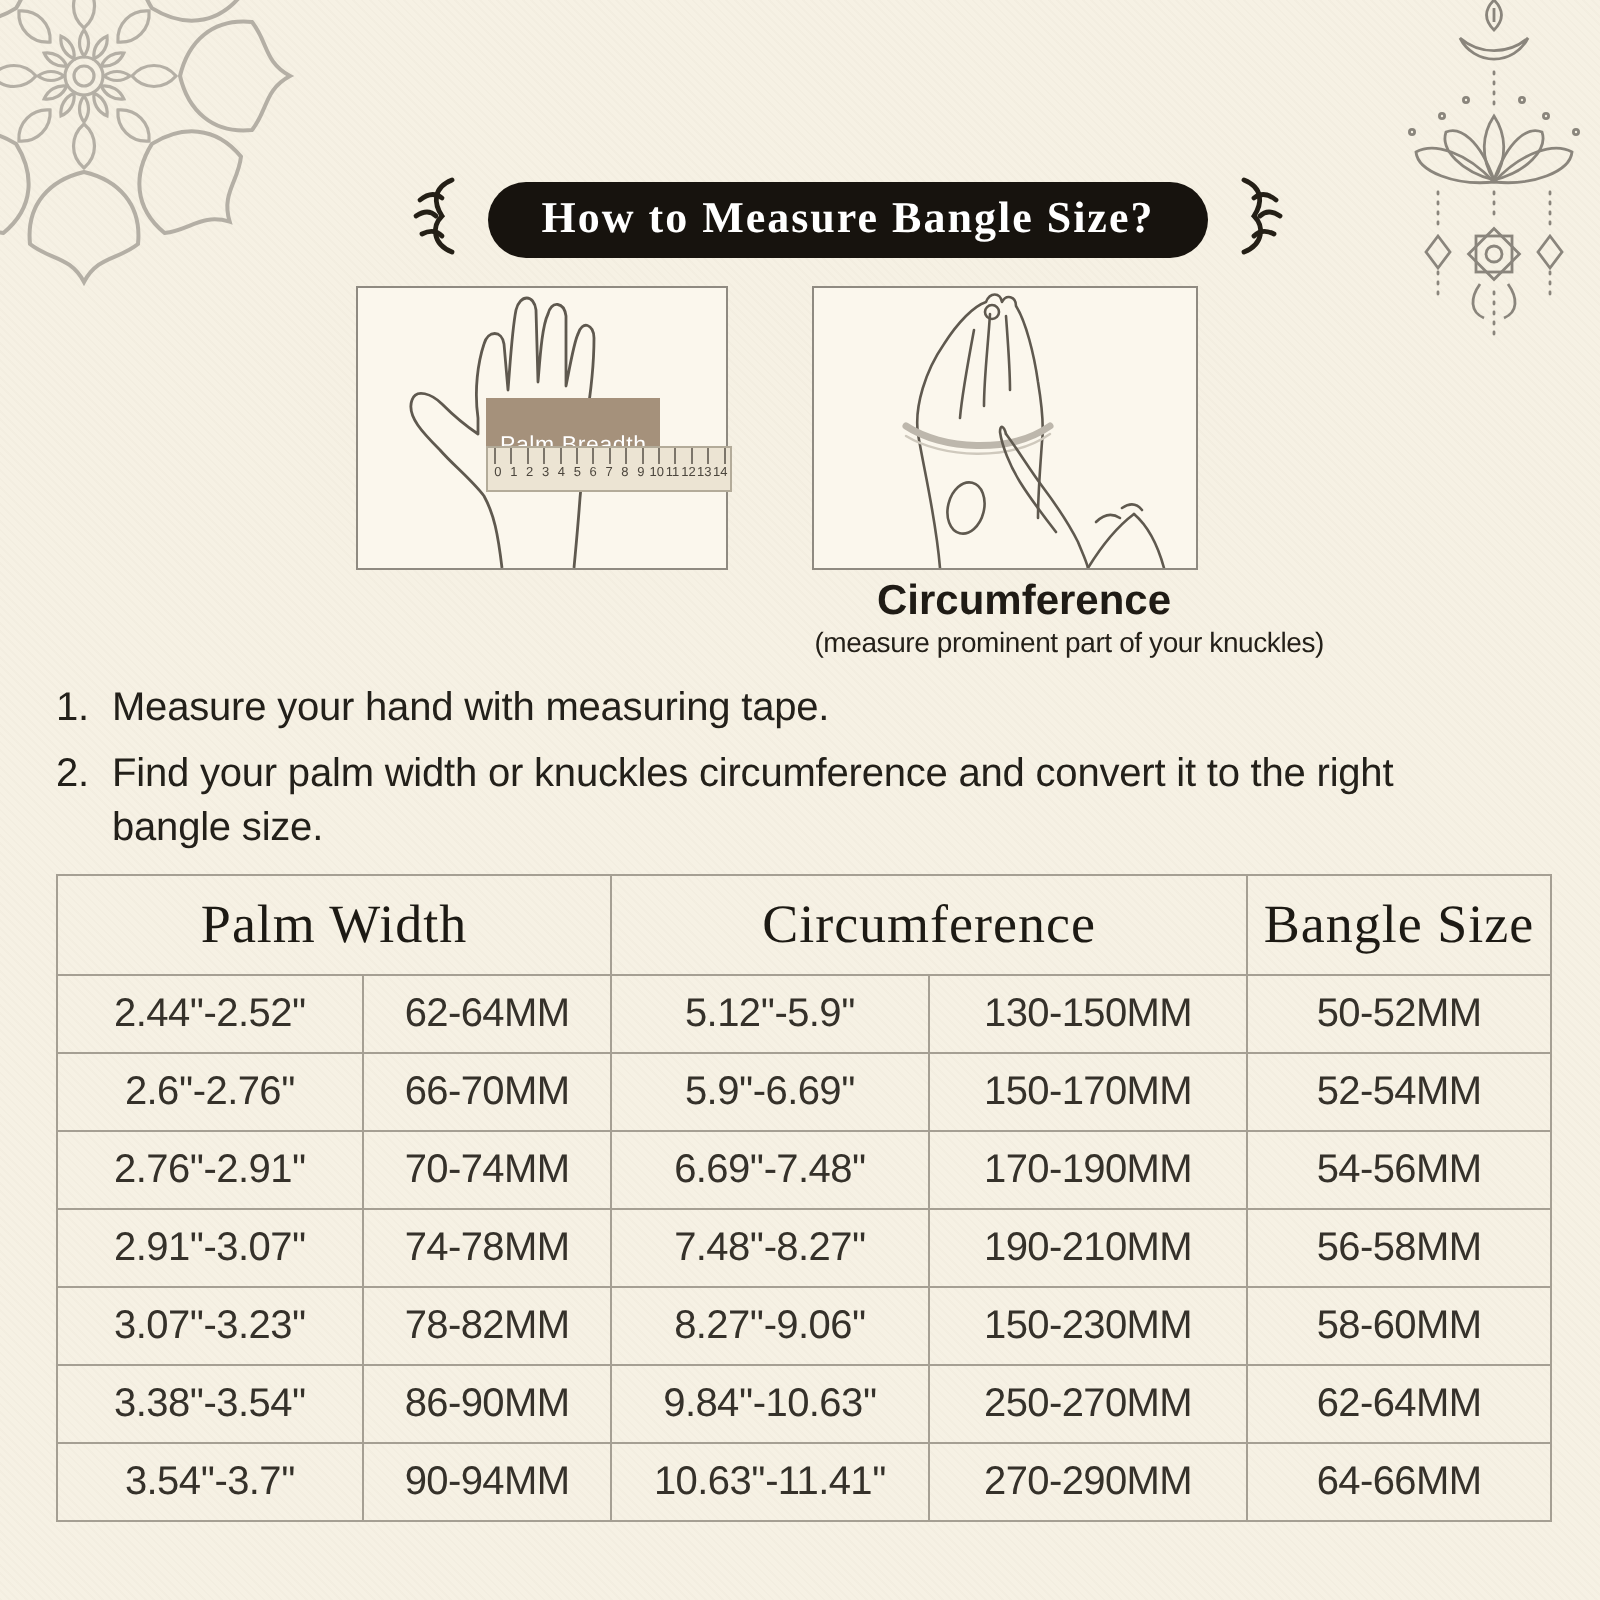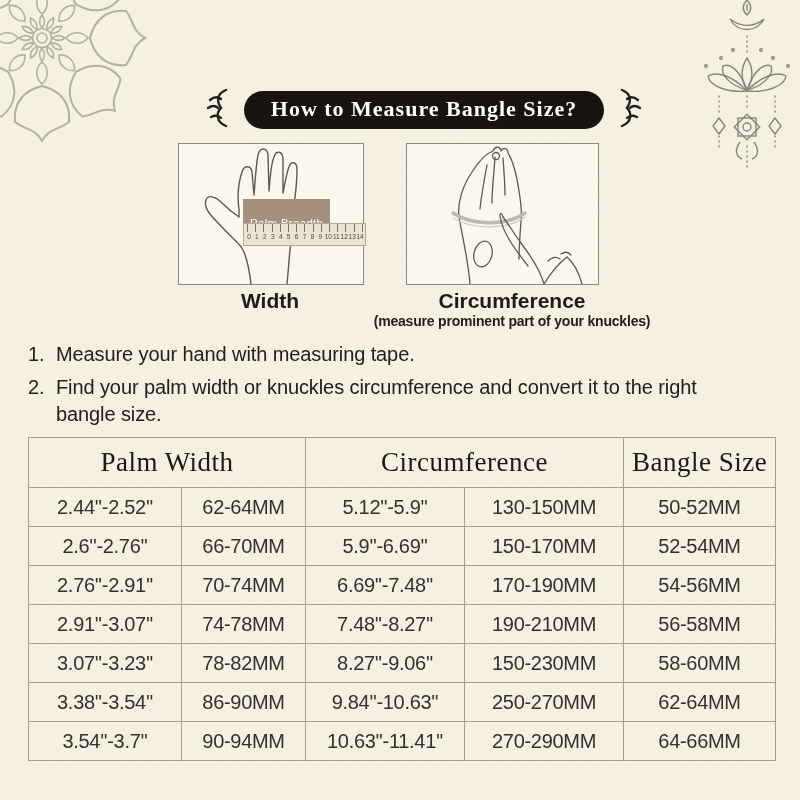--- a/index.html
+++ b/index.html
@@ -61,21 +61,21 @@
   }
   .ruler-nums span{width:8px; text-align:center;}
 
   .caption{
     position:absolute; text-align:center; font-weight:600;
     font-size:21px; color:#1f1b15;
   }
   .cap-width{left:178px; top:289px; width:184px;}
   .cap-circ{left:362px; top:289px; width:300px;}
   .subcaption{
-    font-size:14px; font-weight:bold; color:#242019; margin-top:0px; letter-spacing:-0.2px;
+    font-size:14px; font-weight:normal; color:#242019; margin-top:0px; letter-spacing:-0.2px;text-align:right;
   }
 
   .instructions{
     position:absolute; left:28px; top:341px; width:712px;
     font-size:20px; line-height:1.38; color:#23201a; letter-spacing:-0.1px;
   }
   .instr-item{display:flex; margin-bottom:5px;}
   .instr-num{flex:0 0 28px;}
   .instr-text{flex:1;}
 
@@ -242,21 +242,20 @@
         <path d="M96,73 C95,69 93,68 93,72 C94,79 98,89 103,97 C108,105 114,113 121,122"></path>
         <ellipse cx="76" cy="110" rx="9" ry="13" transform="rotate(14 76 110)"></ellipse>
         <path d="M137,140 C145,127 152,119 160,113"></path>
         <path d="M160,113 C167,119 172,129 175,140"></path>
         <path d="M141,117 q6,-6 12,-2"></path>
         <path d="M154,110 q6,-4 10,1"></path>
       </g>
     </svg>
   </div>
 
-  <div class="caption cap-width">Width</div>
   <div class="caption cap-circ">
     <div>Circumference</div>
     <div class="subcaption">(measure prominent part of your knuckles)</div>
   </div>
 
   <div class="instructions">
     <div class="instr-item">
       <span class="instr-num">1.</span>
       <span class="instr-text">Measure your hand with measuring tape.</span>
     </div>

